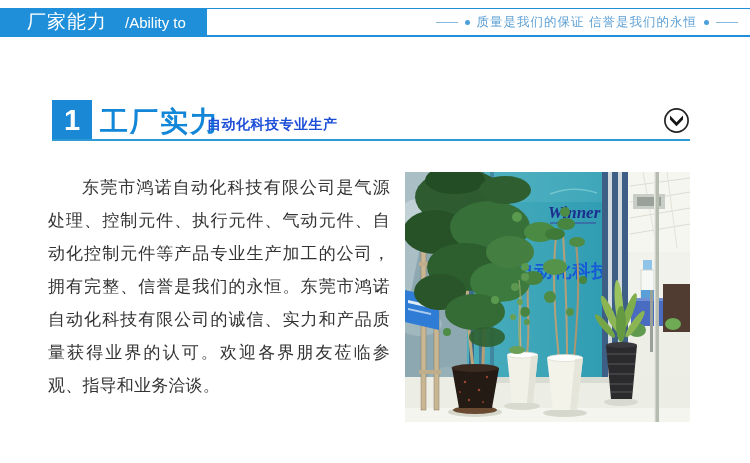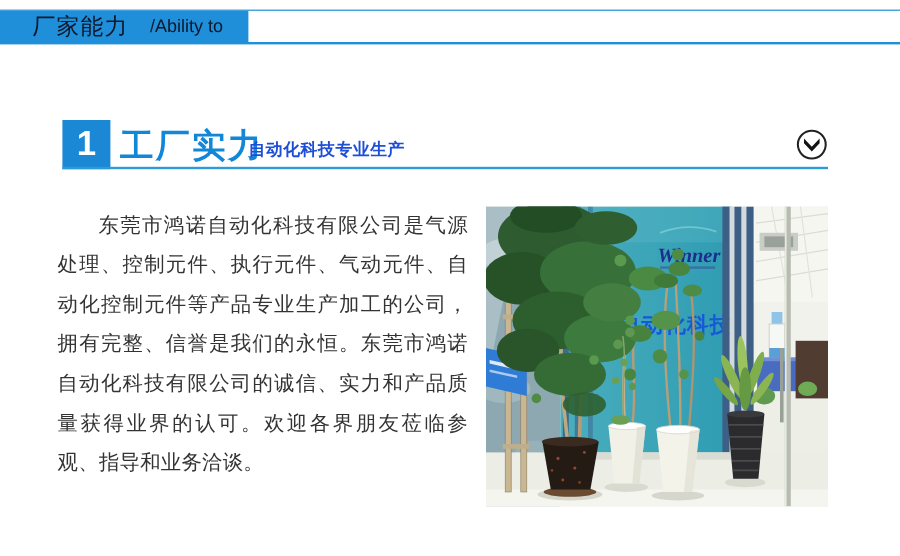--- a/index.html
+++ b/index.html
@@ -7,21 +7,21 @@
     position:relative;width:750px;height:463px;background:#ffffff;
     font-family:"Liberation Sans","DejaVu Sans",sans-serif;overflow:hidden;
   }
   
   .topbar{
     position:absolute;top:8px;left:0;width:750px;height:29px;
     box-sizing:border-box;border-top:1px solid #1e8fd8;border-bottom:2px solid #1e8fd8;
     display:flex;align-items:stretch;background:#ffffff;
   }
   .topbar-left{
-    width:207px;background:#1e8fd8;color:#0f172a;
+    width:207px;background:#1e8fd8;color:#ffffff;
     display:flex;align-items:center;padding-left:27px;box-sizing:border-box;
     white-space:nowrap;
   }
   .topbar-left .zh{font-size:19px;letter-spacing:1px;}
   .topbar-left .en{font-size:15px;margin-left:18px;}
   .topbar-right{
     flex:1;display:flex;align-items:center;justify-content:flex-end;
     padding-right:12px;gap:7px;
   }
   .slogan-text{font-size:12.5px;color:#5b9fd4;letter-spacing:1px;}
@@ -56,20 +56,27 @@
 </style>
 </head>
 <body>
 
 <div class="page">
 
   <header class="topbar">
     <div class="topbar-left">
       <span class="zh">厂家能力</span>
       <span class="en">/Ability to</span>
+    </div>
+    <div class="topbar-right">
+      <span class="deco-line"></span>
+      <span class="deco-dot"></span>
+      <span class="slogan-text">质量是我们的保证 信誉是我们的永恒</span>
+      <span class="deco-dot"></span>
+      <span class="deco-line"></span>
     </div>
   </header>
 
   <div class="num">1</div>
   <span class="stitle">工厂实力</span>
   <span class="ssub">自动化科技专业生产</span>
   <div class="underline"></div>
   <div class="arrow">
     <svg width="27" height="27" viewBox="0 0 27 27">
       <circle cx="13.5" cy="13.5" r="11.6" fill="none" stroke="#222222" stroke-width="1.7"></circle>

